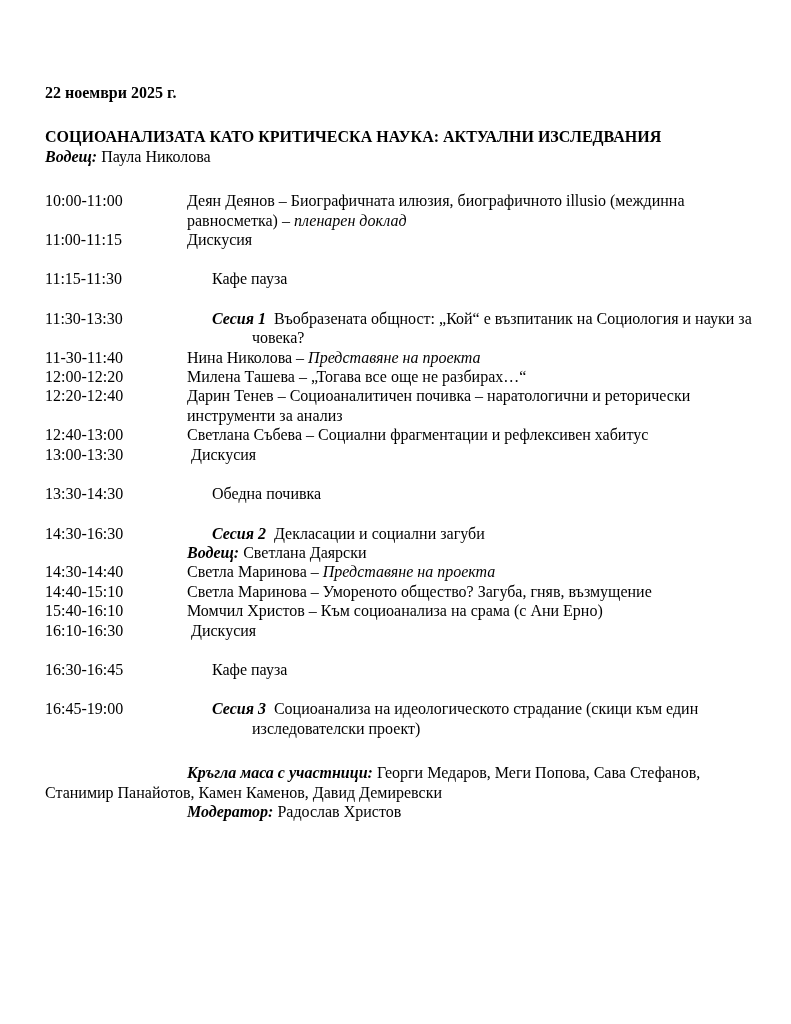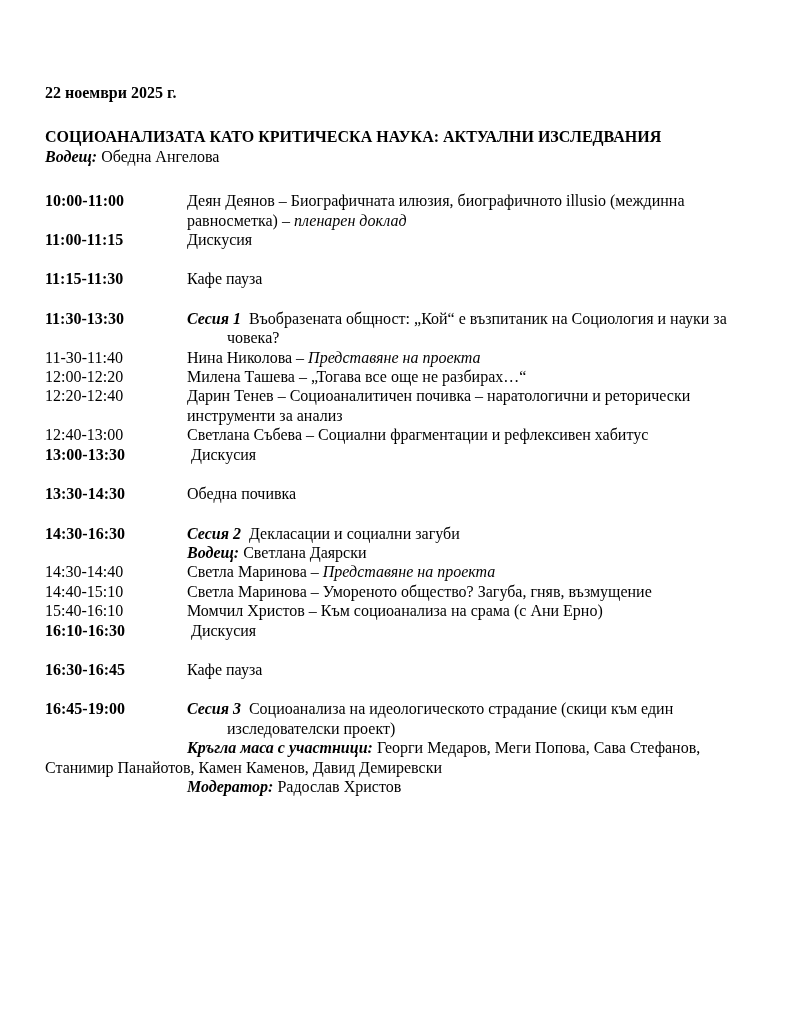--- a/index.html
+++ b/index.html
@@ -19,35 +19,35 @@
   }
   p { margin: 0; }
   .date { font-weight: 700; }
   .title { font-weight: 700; margin-top: 25px; }
   .host { margin-top: 0; }
   .b  { font-weight: 700; }
   .i  { font-style: italic; }
   .bi { font-weight: 700; font-style: italic; }
   #schedule { margin-top: 25px; }
   .row { display: flex; }
-  .row.gap { margin-top: 20px; }
+  .row.gap { margin-top: 20px; gap: 25px; }
   .time { width: 142px; flex: 0 0 142px; }
-  .time.b { font-weight: 700; }
+  .time.b { font-weight: 400; }
   .content { flex: 1 1 auto; min-width: 0; }
   .session .content { padding-left: 40px; text-indent: -40px; font-family: Liberation Serif, serif; }
-  .row.full { display: block; }
+  .row.full { display: block; margin-top: 25px; }
   .row.full .content { text-indent: 142px; }
 </style>
 </head>
 <body>
 
 <div class="page">
   <p class="date">22 ноември 2025 г.</p>
   <p class="title">СОЦИОАНАЛИЗАТА КАТО КРИТИЧЕСКА НАУКА: АКТУАЛНИ ИЗСЛЕДВАНИЯ</p>
-  <p class="host"><span class="bi">Водещ:</span><span> Обедна Ангелова</span></p>
+  <p class="host"><span class="bi">Водещ:</span><span> Паула Николова</span></p>
   <div id="schedule">
       <div class="row">
         <div class="time b">10:00-11:00</div>
         <div class="content"><span>Деян Деянов – Биографичната илюзия, биографичното illusio (междинна</span><br><span>равносметка) – </span><span class="i">пленарен доклад</span></div>
       </div>
       <div class="row">
         <div class="time b">11:00-11:15</div>
         <div class="content"><span>Дискусия</span></div>
       </div>
       <div class="row gap">

